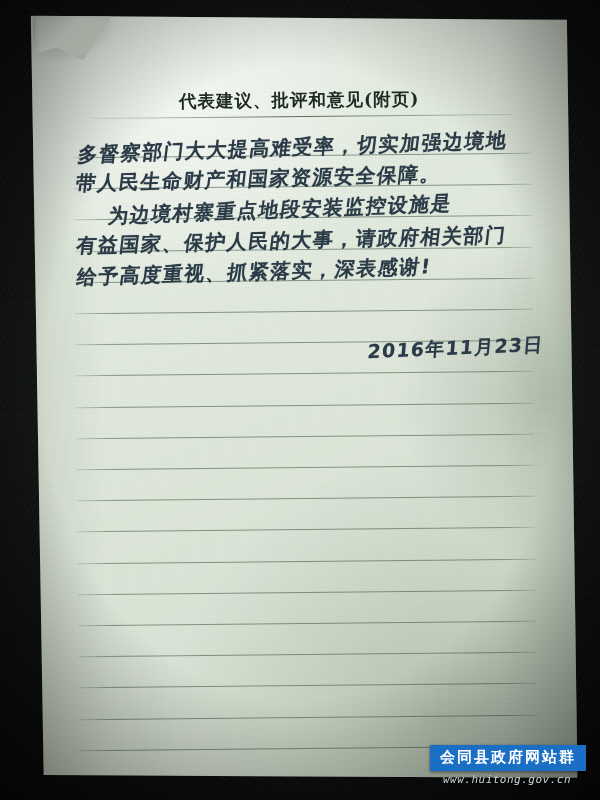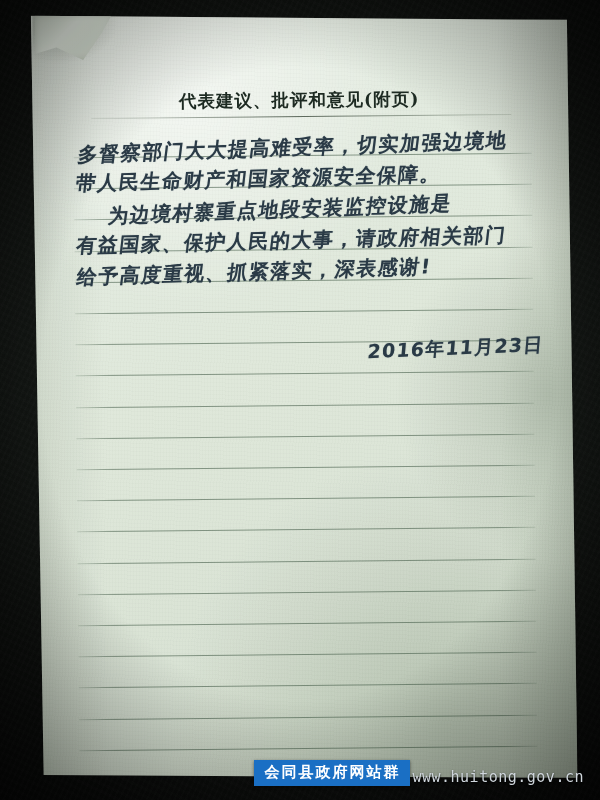--- a/index.html
+++ b/index.html
@@ -131,44 +131,45 @@
     font-size: 19px;
     letter-spacing: 1.2px;
     transform: rotate(-1.8deg) skewX(-7deg);
   }
 
   
   #watermark {
     position: absolute;
     right: 14px; bottom: 14px;
     display: flex;
-    flex-direction: row;
-    align-items: flex-end;
+    flex-direction: column;
+    align-items: center;
     gap: 2px;
   }
   #wm-main {
     display: flex;
     align-items: center;
     background: #1a6fc4;
     color: #ffffff;
     font-family: "DejaVu Sans", sans-serif;
     font-size: 15px;
     font-weight: 700;
     letter-spacing: 2px;
     padding: 5px 10px 6px 10px;
     line-height: 1;
     box-shadow: 0 1px 3px rgba(0,0,0,0.5);
   }
   #wm-url {
     color: #cfd6dc;
     font-family: "DejaVu Sans Mono", monospace;
-    font-size: 15px;
+    font-size: 11px;
     letter-spacing: 0.5px;
     padding-right: 2px;
     text-shadow: 0 1px 2px rgba(0,0,0,0.8);
+    font-style: italic;
   }
 
   
   .vignette {
     position: absolute; inset: 0;
     background: radial-gradient(ellipse 78% 72% at 50% 48%, rgba(0,0,0,0) 55%, rgba(0,0,0,0.55) 100%);
     pointer-events: none;
   }
 </style>
 </head>

